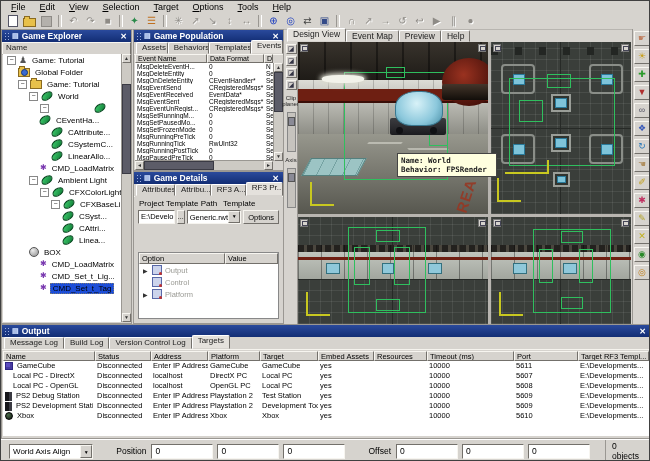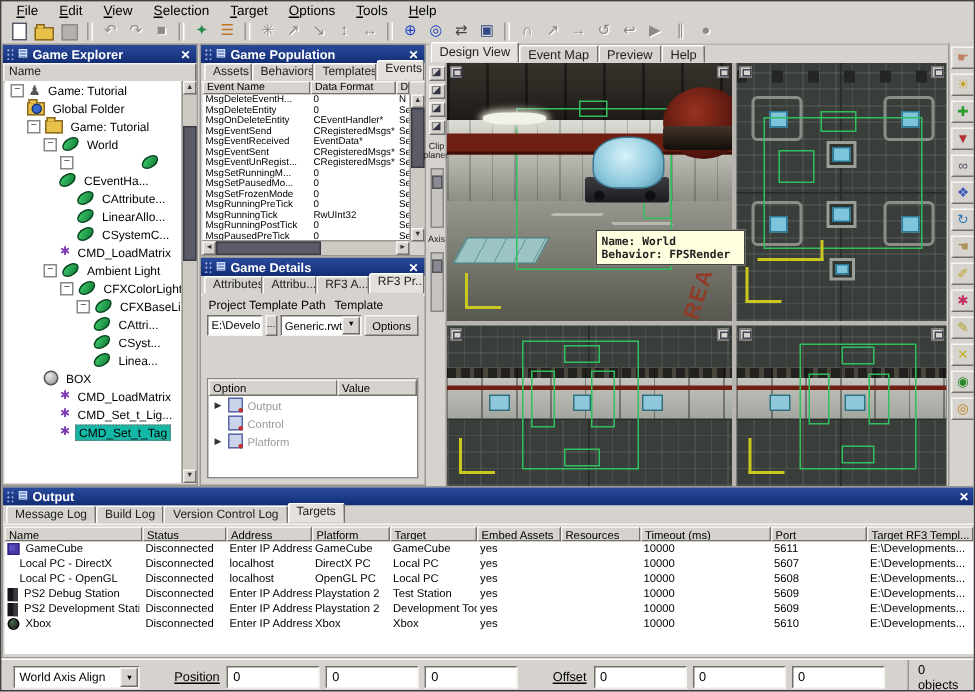--- a/index.html
+++ b/index.html
@@ -24,21 +24,21 @@
   .ticon{font-size:7px;color:#cfe0ff;line-height:8px;}
   .tclose{margin-left:auto;font-size:8px;font-weight:bold;color:#fff;padding-right:2px;}
   .tabstrip{display:flex;align-items:flex-end;height:12px;padding-left:2px;background:#d6d3ce;border-bottom:1px solid #f5f3ee;}
   .tab{font-size:8px;line-height:10px;padding:0 5px;background:#d6d3ce;border:1px solid;border-color:#fff #73706b #d6d3ce #fff;border-radius:2px 2px 0 0;height:10px;color:#222;white-space:nowrap;overflow:hidden;}
   .tab.active{height:12px;font-weight:normal;background:#e4e1dc;z-index:2;}
   .colhdr{height:11px;background:#d6d3ce;border:1px solid;border-color:#f7f5f0 #73706b #73706b #f7f5f0;font-size:8px;padding:0 3px;line-height:10px;color:#222;}
   
   .tree{position:absolute;left:1px;right:10px;top:24px;bottom:1px;background:#fff;overflow:hidden;}
   .trow{height:12px;display:flex;align-items:center;gap:3px;white-space:nowrap;font-size:8px;}
   .trow .lbl{padding:0 2px;}
-  .trow.sel .lbl{background:#14b8a6;border:1px dotted #777;}
+  .trow.sel .lbl{background:#1d4ed8;border:1px dotted #777;}
   .xbox7{width:7px;height:7px;border:1px solid #888;background:#fff;font-size:7px;line-height:5px;text-align:center;color:#333;flex:0 0 auto;}
   .ti{flex:0 0 auto;display:inline-block;}
   .ti-person{color:#555;font-size:9px;line-height:9px;}
   .ti-folder,.ti-global-folder{width:10px;height:7px;background:#e8c04a;border:1px solid #8a6a20;position:relative;}
   .ti-folder::before,.ti-global-folder::before{content:'';position:absolute;top:-3px;left:0;width:4px;height:2px;background:#e8c04a;border:1px solid #8a6a20;border-bottom:none;}
   .ti-global-folder::after{content:'';position:absolute;left:2px;top:0;width:5px;height:5px;border-radius:50%;background:#3a6ad0;border:1px solid #16347a;}
   .ti-behavior{width:10px;height:6px;background:linear-gradient(135deg,#42cf70,#0d7a34);border:1px solid #06461e;border-radius:60% 40% 60% 40%;transform:rotate(-22deg);}
   .ti-map{width:8px;height:8px;border-radius:50%;background:radial-gradient(circle at 35% 30%,#ececec,#8e8e8e);border:1px solid #555;}
   .ti-command{color:#7a3ab0;font-size:8px;line-height:8px;}
   .vscrollbar{position:absolute;width:9px;background:#cdcac4;border-left:1px solid #9a9792;}
@@ -134,21 +134,21 @@
   .oi{flex:0 0 auto;display:inline-block;}
   .oi-gamecube{width:8px;height:8px;background:#5c4cc0;border:1px solid #2e2484;box-shadow:inset -2px -2px 0 #473aa0;}
   .oi-pc-dx::after{background:#8aa040;}
   .oi-pc-gl::after{background:#4090d0;border-radius:50%;}
   .oi-ps2{width:4px;height:9px;background:#16161a;border-right:3px solid #3a3a42;}
   .oi-xbox{width:8px;height:8px;border-radius:50%;background:radial-gradient(circle at 35% 30%,#4a6a4a,#121a12);border:1px solid #000;}
   
   .statusbar{position:absolute;left:0;top:438px;width:100%;height:23px;background:#d6d3ce;border-top:1px solid #fff;display:flex;align-items:center;gap:5px;padding-left:8px;box-sizing:border-box;font-size:8.5px;}
   .sb-combo{width:92px;height:15px;background:#fff;display:flex;align-items:center;padding-left:3px;box-sizing:border-box;font-size:8px;}
   .sb-combo .dd{margin-left:auto;width:12px;height:13px;background:#d6d3ce;border:1px solid;border-color:#f7f5f0 #73706b #73706b #f7f5f0;font-size:5px;line-height:12px;text-align:center;box-sizing:border-box;}
-  .sb-label{margin-left:18px;text-decoration:underline;}
+  .sb-label{margin-left:18px;}
   .sb-input{width:62px;height:15px;background:#fff;border:1px solid;border-color:#73706b #f7f5f0 #f7f5f0 #73706b;font-family:"Liberation Sans",sans-serif;font-size:8.5px;padding:0 3px;box-sizing:border-box;}
   .sb-objects{margin-left:10px;padding:1px 6px;border-left:1px solid #9a9792;}
 </style>
 </head>
 <body>
 
 <div id="window">
 
   <div class="menubar">
       <span class="menu-item"><u>F</u>ile</span>
@@ -235,25 +235,25 @@
         <div class="trow" style="padding-left: 36px;">
           <span class="ti ti-behavior"></span>
           <span class="lbl">CEventHa...</span>
         </div>
         <div class="trow" style="padding-left: 48px;">
           <span class="ti ti-behavior"></span>
           <span class="lbl">CAttribute...</span>
         </div>
         <div class="trow" style="padding-left: 48px;">
           <span class="ti ti-behavior"></span>
+          <span class="lbl">CSystemC...</span>
+        </div>
+        <div class="trow" style="padding-left: 48px;">
+          <span class="ti ti-behavior"></span>
           <span class="lbl">LinearAllo...</span>
-        </div>
-        <div class="trow" style="padding-left: 48px;">
-          <span class="ti ti-behavior"></span>
-          <span class="lbl">CSystemC...</span>
         </div>
         <div class="trow" style="padding-left: 37px;">
           <span class="ti ti-command">✱</span>
           <span class="lbl">CMD_LoadMatrix</span>
         </div>
         <div class="trow" style="padding-left: 26px;">
           <span class="xbox7">−</span>
           <span class="ti ti-behavior"></span>
           <span class="lbl">Ambient Light</span>
         </div>
@@ -262,25 +262,25 @@
           <span class="ti ti-behavior"></span>
           <span class="lbl">CFXColorLight</span>
         </div>
         <div class="trow" style="padding-left: 48px;">
           <span class="xbox7">−</span>
           <span class="ti ti-behavior"></span>
           <span class="lbl">CFXBaseLi...</span>
         </div>
         <div class="trow" style="padding-left: 59px;">
           <span class="ti ti-behavior"></span>
+          <span class="lbl">CSyst...</span>
+        </div>
+        <div class="trow" style="padding-left: 59px;">
+          <span class="ti ti-behavior"></span>
           <span class="lbl">CAttri...</span>
-        </div>
-        <div class="trow" style="padding-left: 59px;">
-          <span class="ti ti-behavior"></span>
-          <span class="lbl">CSyst...</span>
         </div>
         <div class="trow" style="padding-left: 59px;">
           <span class="ti ti-behavior"></span>
           <span class="lbl">Linea...</span>
         </div>
         <div class="trow" style="padding-left: 26px;">
           <span class="ti ti-map"></span>
           <span class="lbl">BOX</span>
         </div>
         <div class="trow" style="padding-left: 37px;">

